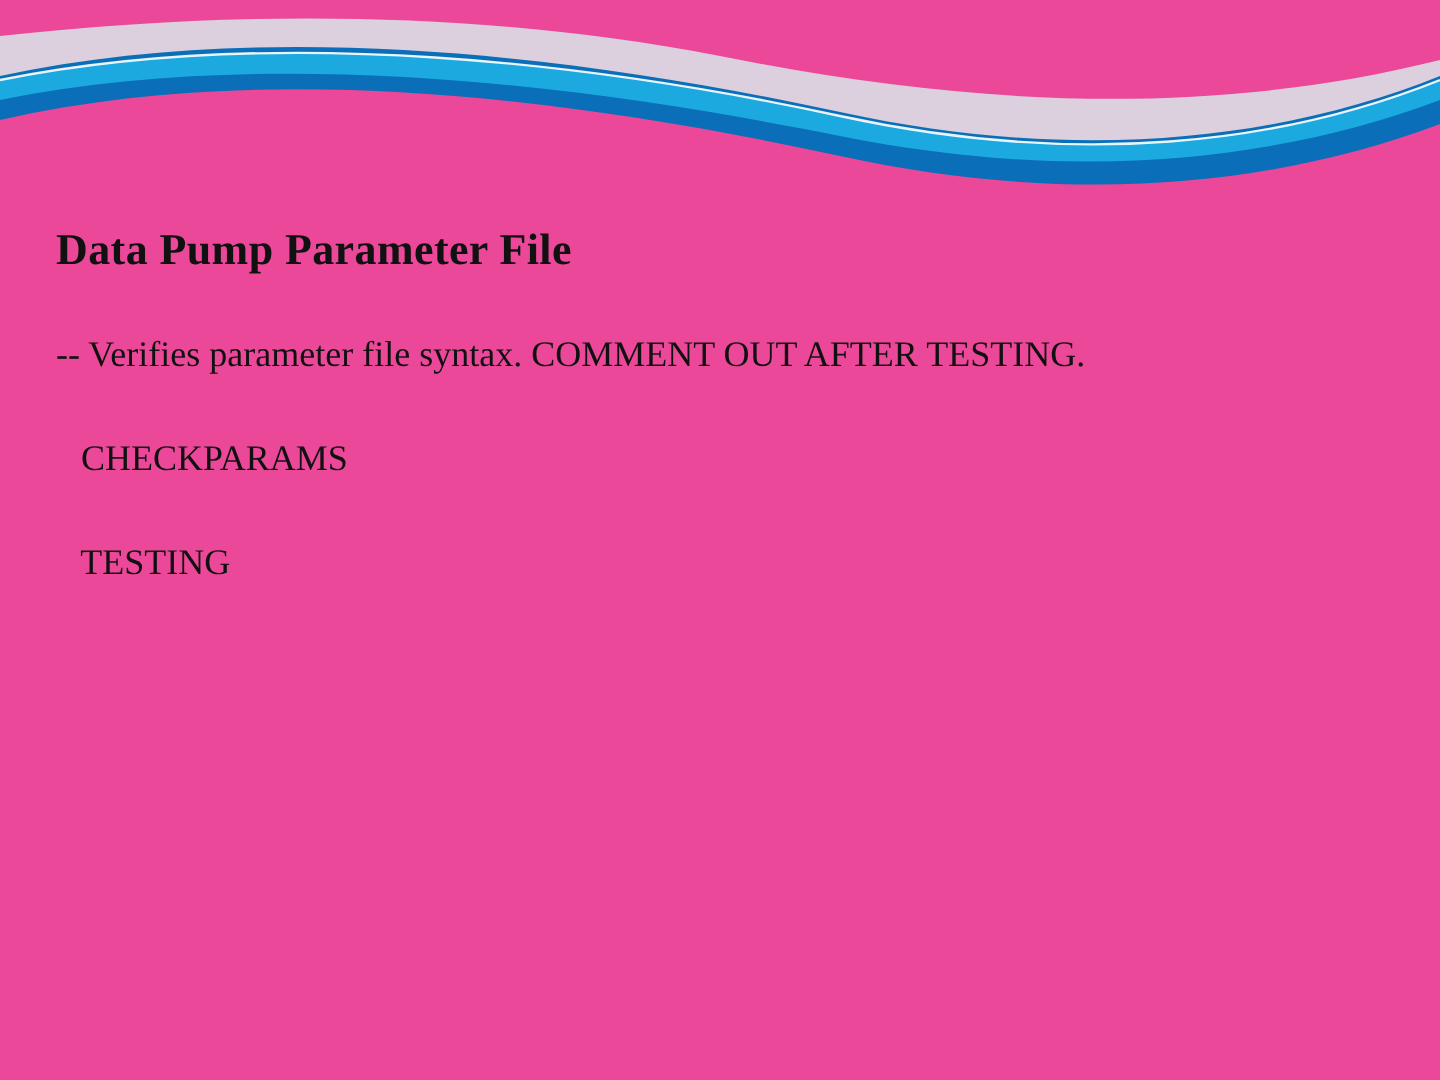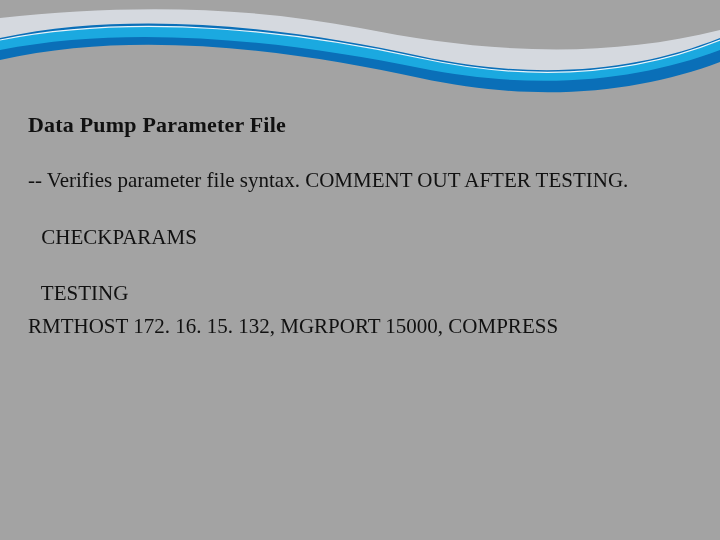--- a/index.html
+++ b/index.html
@@ -6,21 +6,21 @@
   html, body { width: 720px; height: 540px; overflow: hidden; }
   body {
     font-family: Georgia, 'Times New Roman', serif;
     background: #ffffff;
     position: relative;
   }
   .slide {
     width: 720px;
     height: 540px;
     position: relative;
-    background: #a3a3a3;
+    background: #ec4899;
   }
   .wave-header {
     position: absolute;
     top: 0;
     left: 0;
     width: 720px;
     height: 110px;
     overflow: hidden;
   }
   .wave-header svg {
@@ -35,21 +35,21 @@
     right: 28px;
   }
   .title {
     font-size: 22px;
     font-weight: bold;
     color: #111;
     margin-bottom: 26px;
     letter-spacing: 0.2px;
   }
   .body-lines {
-    font-size: 21px;
+    font-size: 18px;
     color: #111;
     line-height: 1.55;
   }
   .body-lines .line {
     white-space: pre;
   }
   .ind { padding-left: 8px; margin-top: 24px; }
 </style>
 </head>
 <body>
@@ -68,17 +68,16 @@
       <path d="M0,40 C140,12 300,32 420,58 C540,84 640,72 720,40" fill="none" stroke="#ffffff" stroke-width="1.2" opacity="0.9"></path>
     </svg>
   </div>
 
   <div class="content">
     <div class="title">Data Pump Parameter File</div>
     <div class="body-lines">
       <div class="line">-- Verifies parameter file syntax. COMMENT OUT AFTER TESTING.</div>
       <div class="line ind"> CHECKPARAMS</div>
       <div class="line ind"> TESTING</div>
-      <div class="line">RMTHOST 172. 16. 15. 132, MGRPORT 15000, COMPRESS</div>
     </div>
   </div>
 
 </div>
 
 </body></html>

